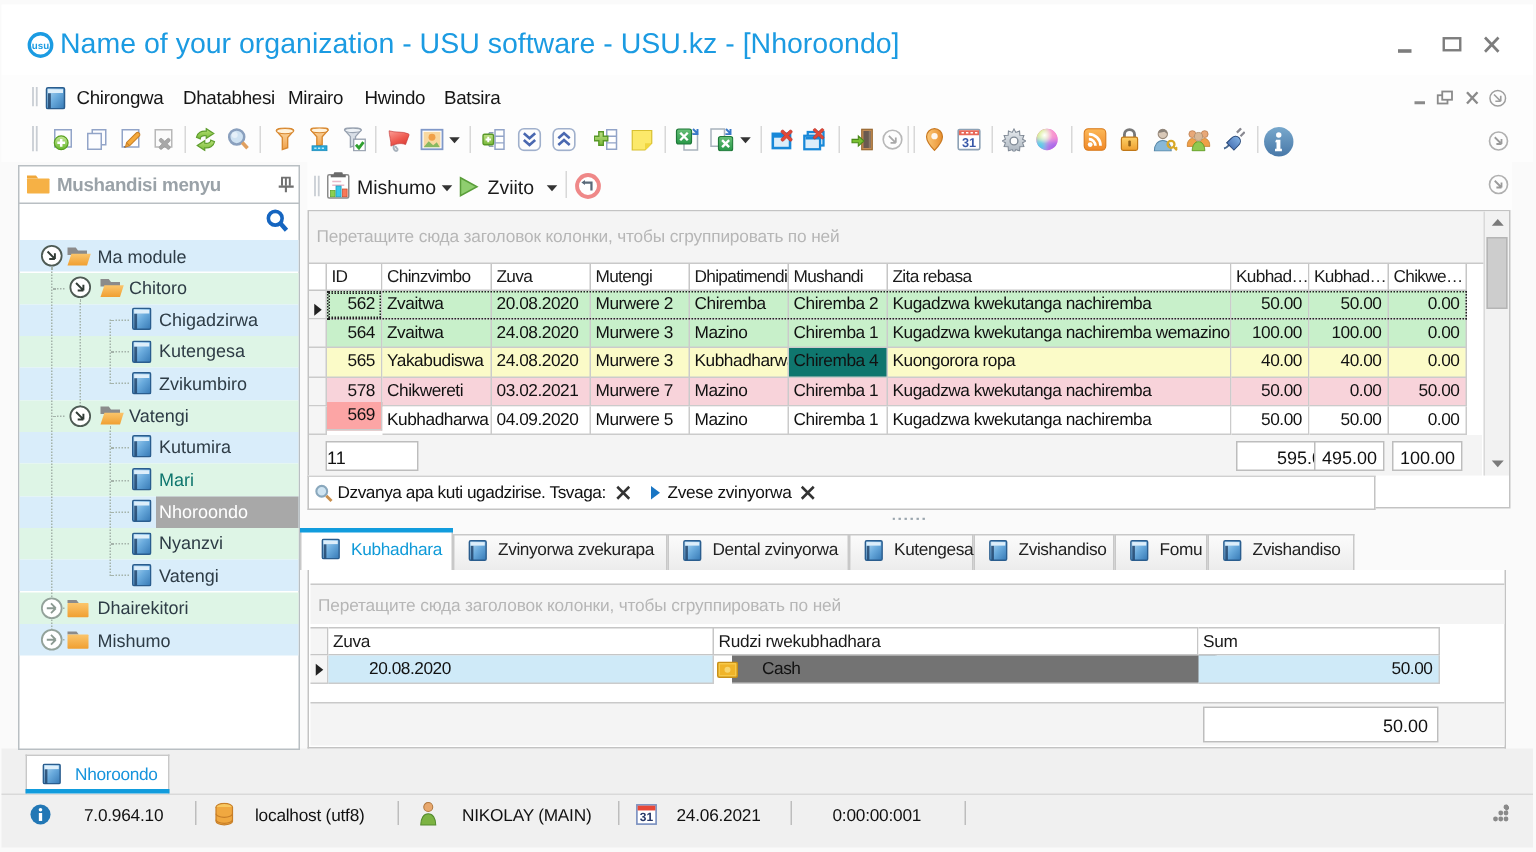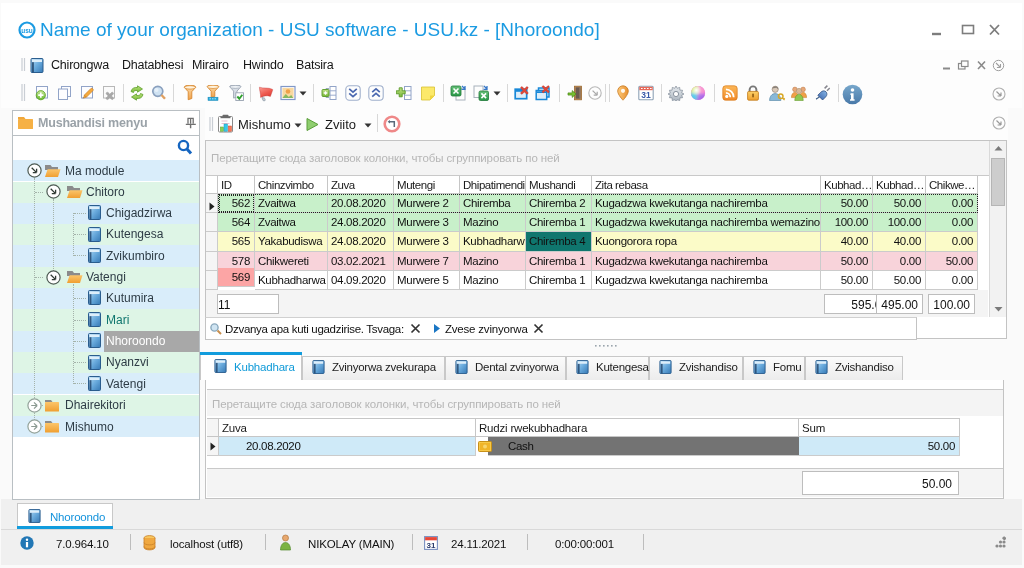--- a/index.html
+++ b/index.html
@@ -797,21 +797,21 @@
       <circle cx="6.5" cy="4" r="3" fill="#e8a86e" stroke="#b07840" stroke-width="0.7"></circle>
       <path d="M1.5 16 c0-4.5 2-7.5 5-7.5 s5 3 5 7.5 z" fill="#7cb342" stroke="#558b2f" stroke-width="0.7"></path>
     </svg>
 <div class="sbtext" style="left:308px">NIKOLAY (MAIN)</div>
 <div class="sbsep" style="left:412px"></div>
 <svg class="abs" style="left:424px;top:536px" width="14" height="14" viewBox="0 0 14 14">
       <rect x="0.6" y="0.6" width="12.8" height="12.8" fill="#fff" stroke="#7a90c0" stroke-width="1.1"></rect>
       <rect x="1.1" y="1.1" width="11.8" height="3.2" fill="#e84838"></rect>
       <text x="7" y="11.6" font-size="8" font-weight="bold" fill="#283868" text-anchor="middle" font-family="Liberation Sans">31</text>
     </svg>
-<div class="sbtext" style="left:451px">24.11.2021</div>
+<div class="sbtext" style="left:451px">24.06.2021</div>
 <div class="sbsep" style="left:527px"></div>
 <div class="sbtext" style="left:555px">0:00:00:001</div>
 <div class="sbsep" style="left:643px"></div>
 <svg class="abs" style="left:993px;top:536px" width="13" height="13" viewBox="0 0 13 13">
       <g fill="#8a8a8a">
         <path d="M10 0 l1.5 1.5 M10 3 l1.5 1.5"></path>
         <rect x="10" y="1" width="3" height="3" transform="rotate(45 11.5 2.5)"></rect>
       </g>
       <g fill="#8a8a8a">
         <circle cx="11" cy="2" r="1.6"></circle>

